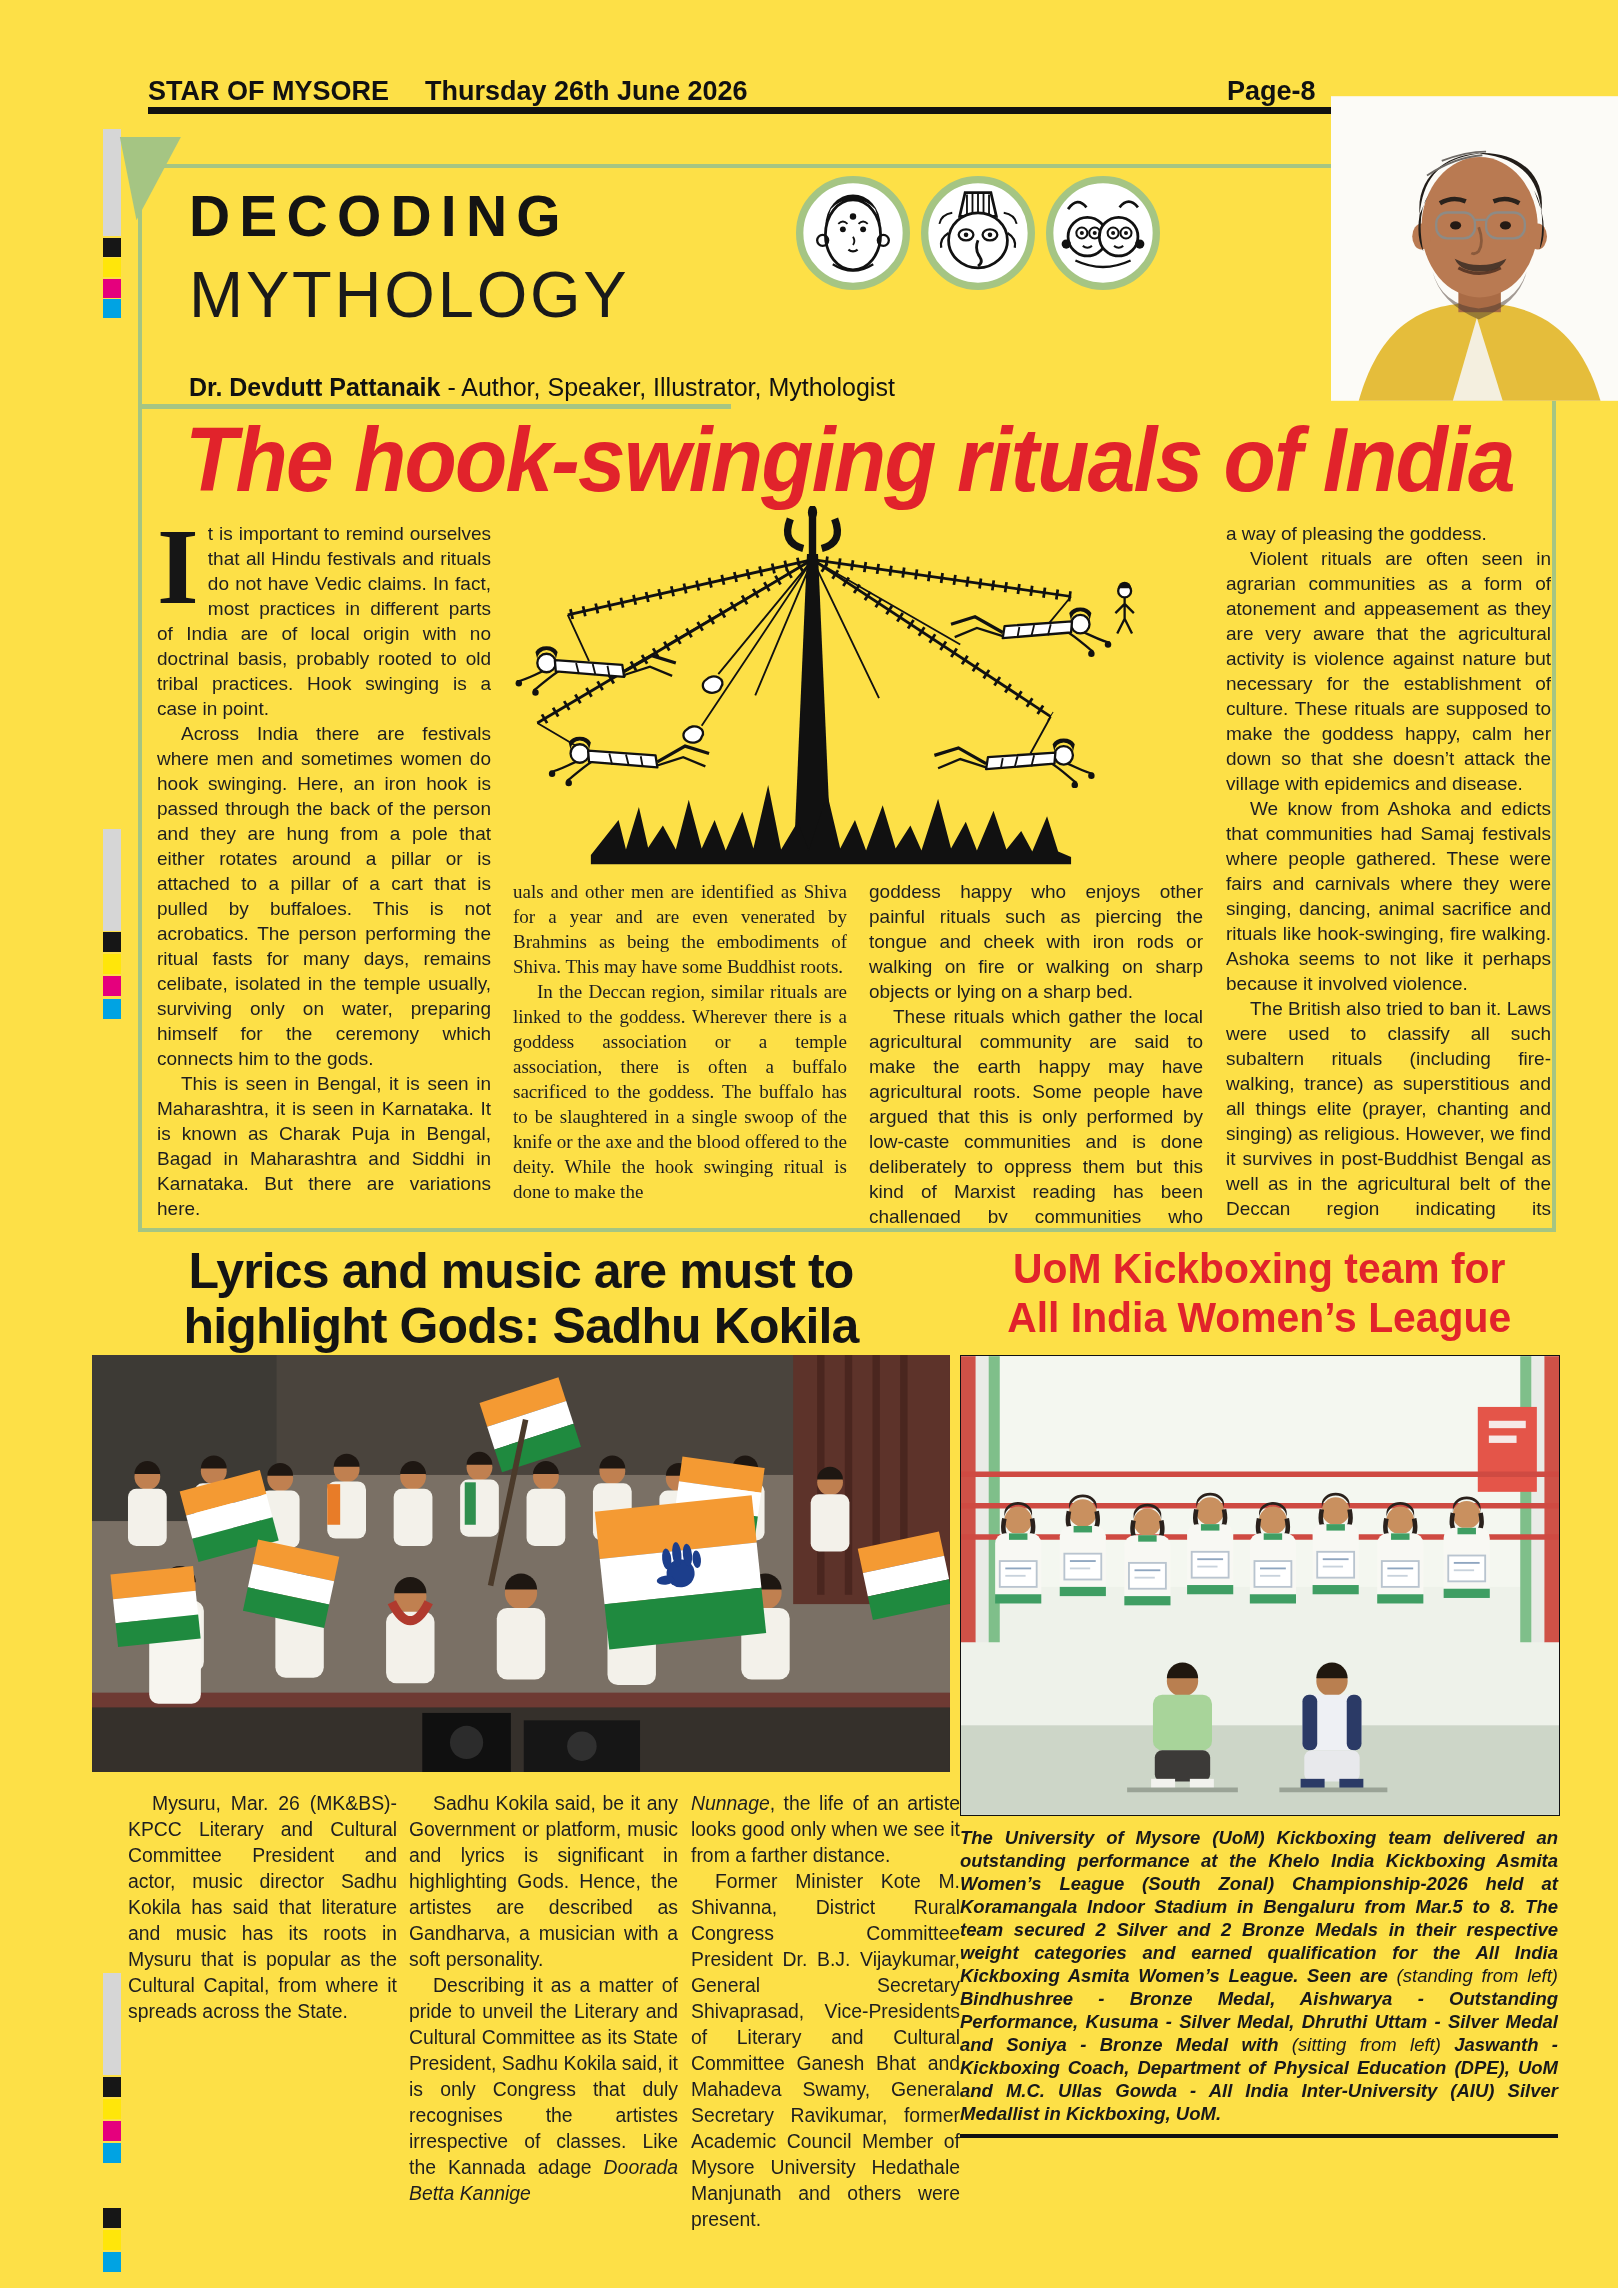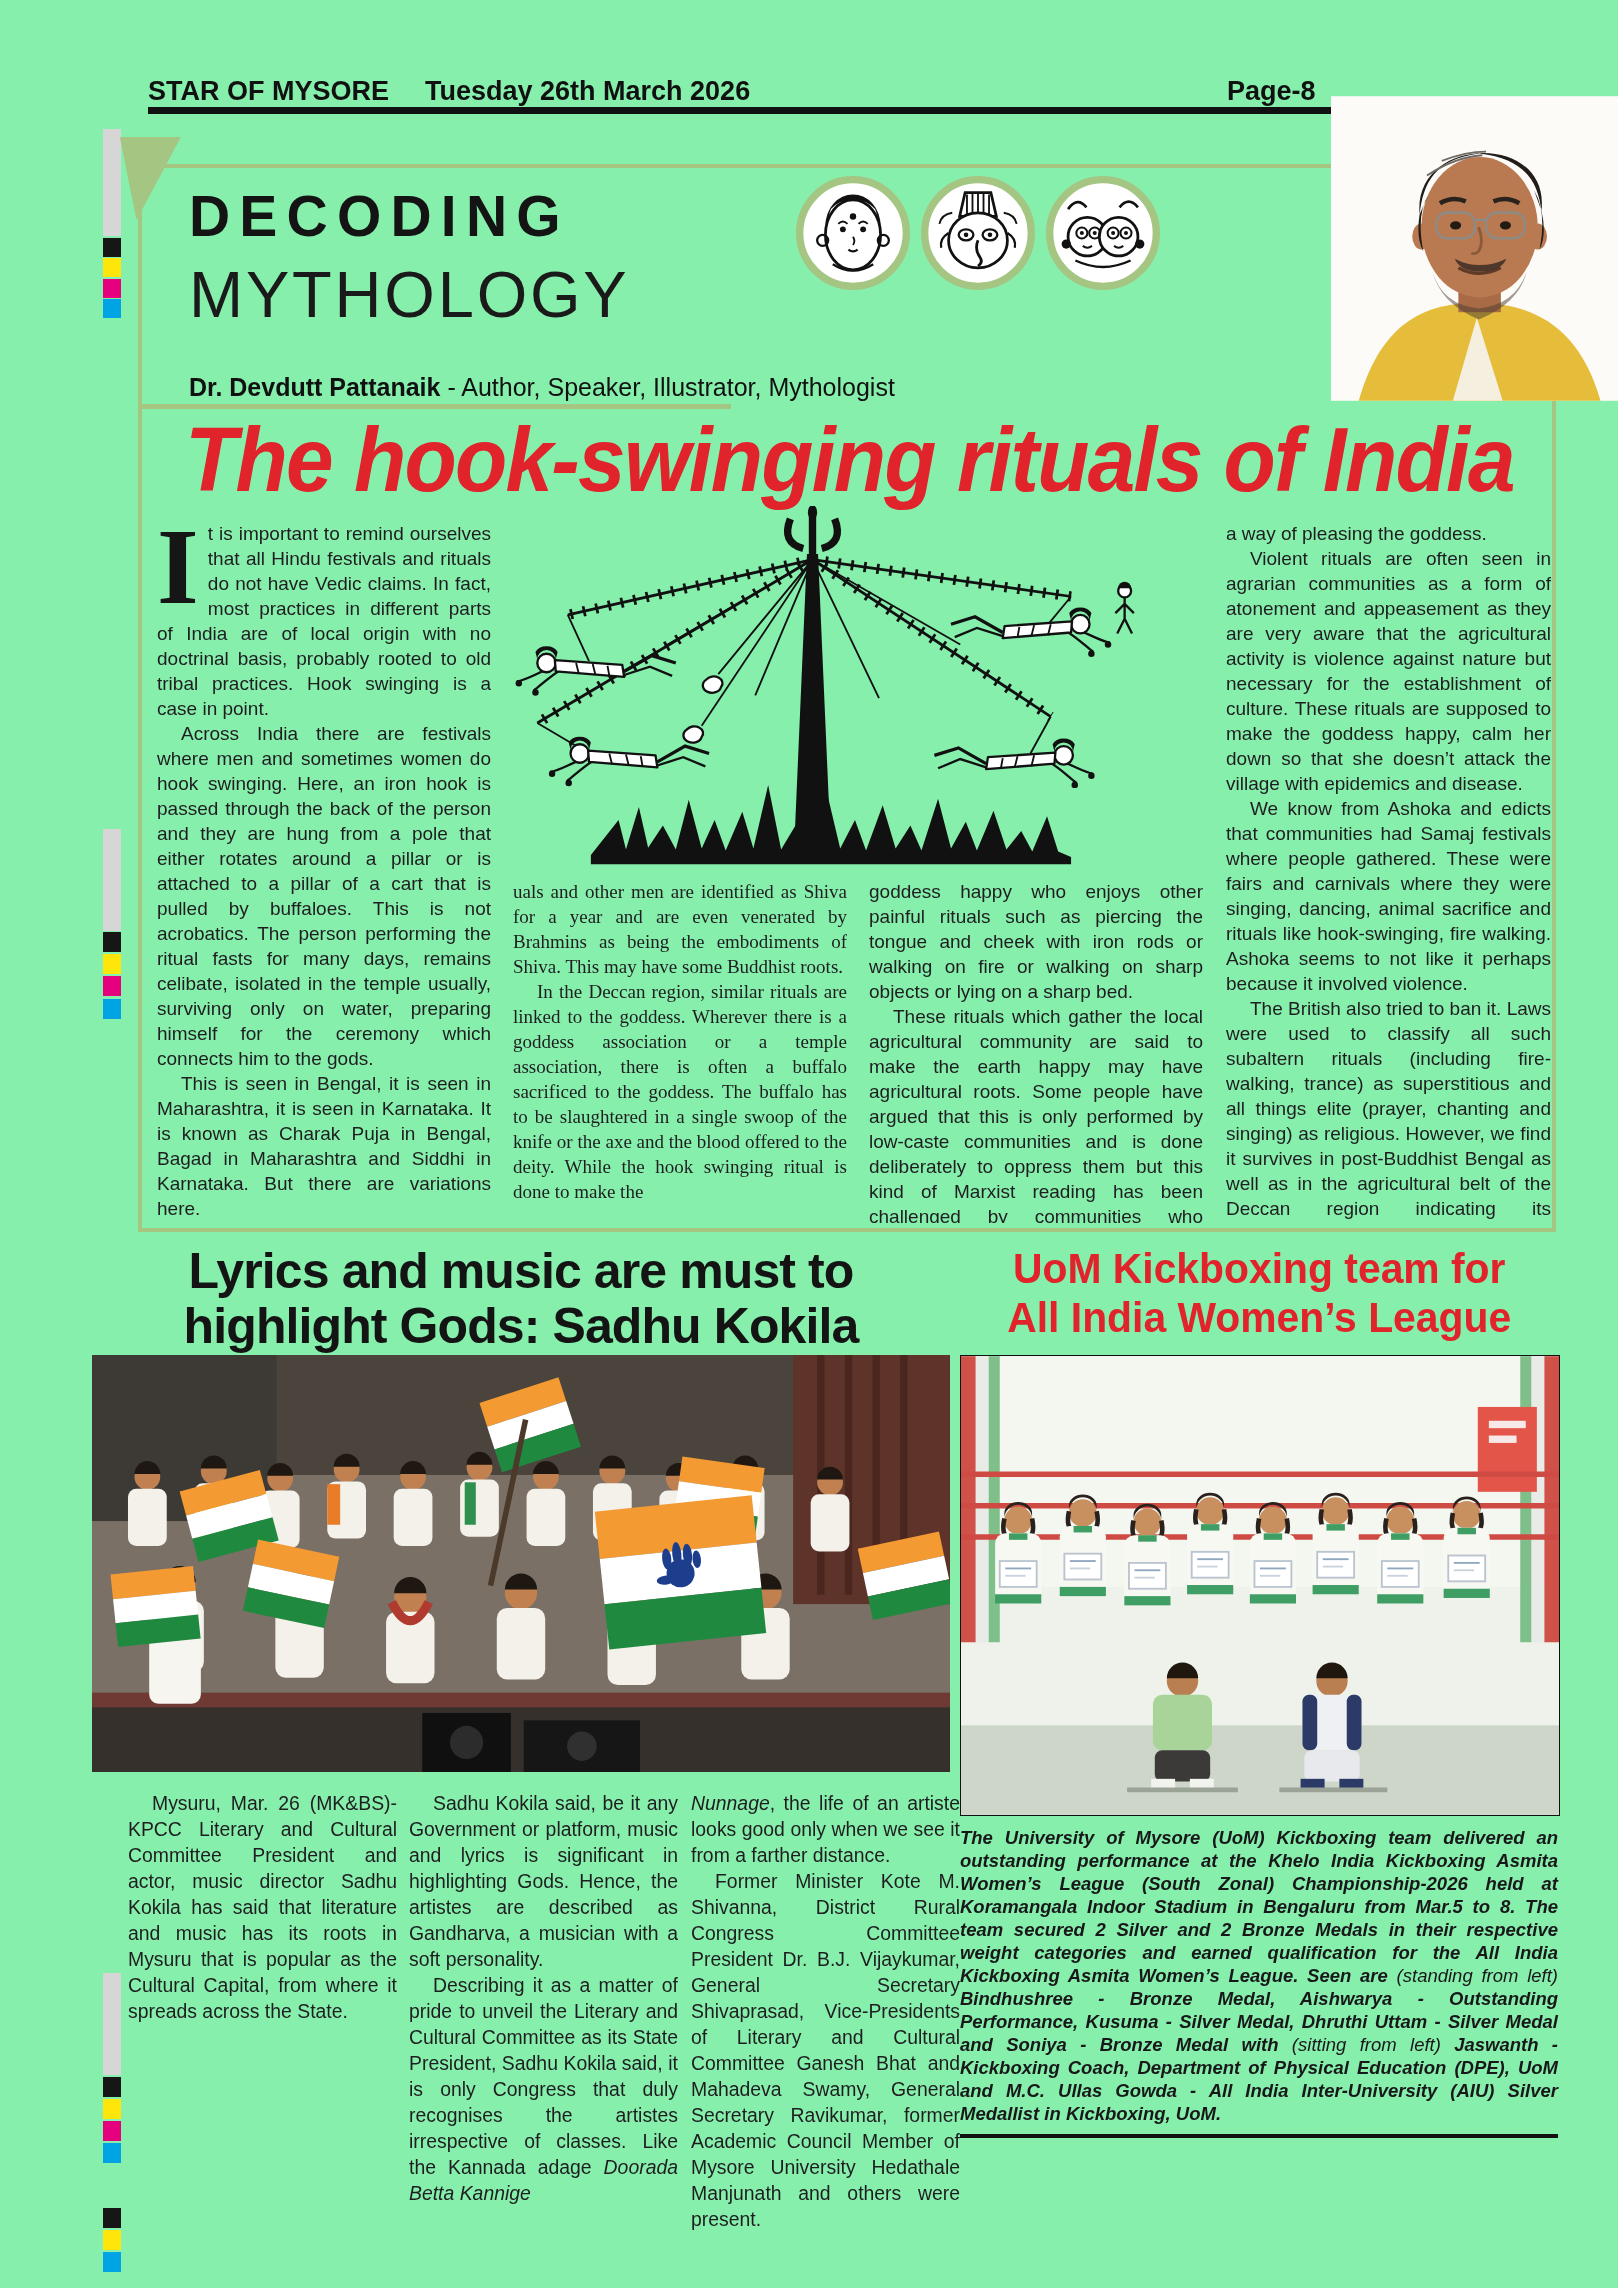--- a/index.html
+++ b/index.html
@@ -1,16 +1,16 @@
 <!DOCTYPE html>
 <html style="font-size:14.8px"><head>
 <meta charset="utf-8">
 <style>
   html,body{margin:0;padding:0;background:#ffffff;}
-  #page{position:relative;width:1619px;height:2289px;background:#86efac;overflow:hidden;
+  #page{position:relative;width:1619px;height:2289px;background:#fde047;overflow:hidden;
         font-family:"Liberation Sans",sans-serif;color:#1d1d1f;}
   .abs{position:absolute;}
   
   .hdr-txt{font-weight:bold;font-size:27px;color:#111;white-space:nowrap;}
   .hdr-rule{background:#111;height:6.5px;}
   
   .gbox{border:4.6px solid #a5c583;}
   .gline{background:#a5c583;}
   .deco-title{font-size:57px;font-weight:900;letter-spacing:9.2px;color:#141414;white-space:nowrap;}
   .myth-title{font-size:65px;font-weight:400;letter-spacing:2.8px;color:#1a1a1a;white-space:nowrap;}
@@ -65,21 +65,21 @@
   <div class="reg" style="top:2077px;height:20px;background:#161616;"></div>
   <div class="reg" style="top:2099px;height:20px;background:#ffe60a;"></div>
   <div class="reg" style="top:2121px;height:20px;background:#e5007d;"></div>
   <div class="reg" style="top:2143px;height:20px;background:#00a3e3;"></div>
 
   <div class="reg" style="top:2208px;height:20px;background:#161616;"></div>
   <div class="reg" style="top:2230px;height:20px;background:#ffe60a;"></div>
   <div class="reg" style="top:2252px;height:20px;background:#00a3e3;"></div>
 
   <div class="abs hdr-txt" style="left:148px;top:76px;">STAR OF MYSORE</div>
-  <div class="abs hdr-txt" style="left:425px;top:76px;">Tuesday 26th March 2026</div>
+  <div class="abs hdr-txt" style="left:425px;top:76px;">Thursday 26th June 2026</div>
   <div class="abs hdr-txt" style="left:1227px;top:76px;">Page-8</div>
   <div class="abs hdr-rule" style="left:148px;top:107px;width:1189px;"></div>
 
   <div class="abs gbox" style="left:138px;top:164px;width:1410px;height:1060px;"></div>
   <svg class="abs" style="left:118px;top:135px;" width="74" height="88" viewBox="0 0 80 95">
     <polygon points="2,2 68,2 20,92" fill="#a5c583"></polygon>
   </svg>
 
   <div class="abs deco-title" style="left:189px;top:183px;">DECODING</div>
   <div class="abs myth-title" style="left:189px;top:257px;">MYTHOLOGY</div>

